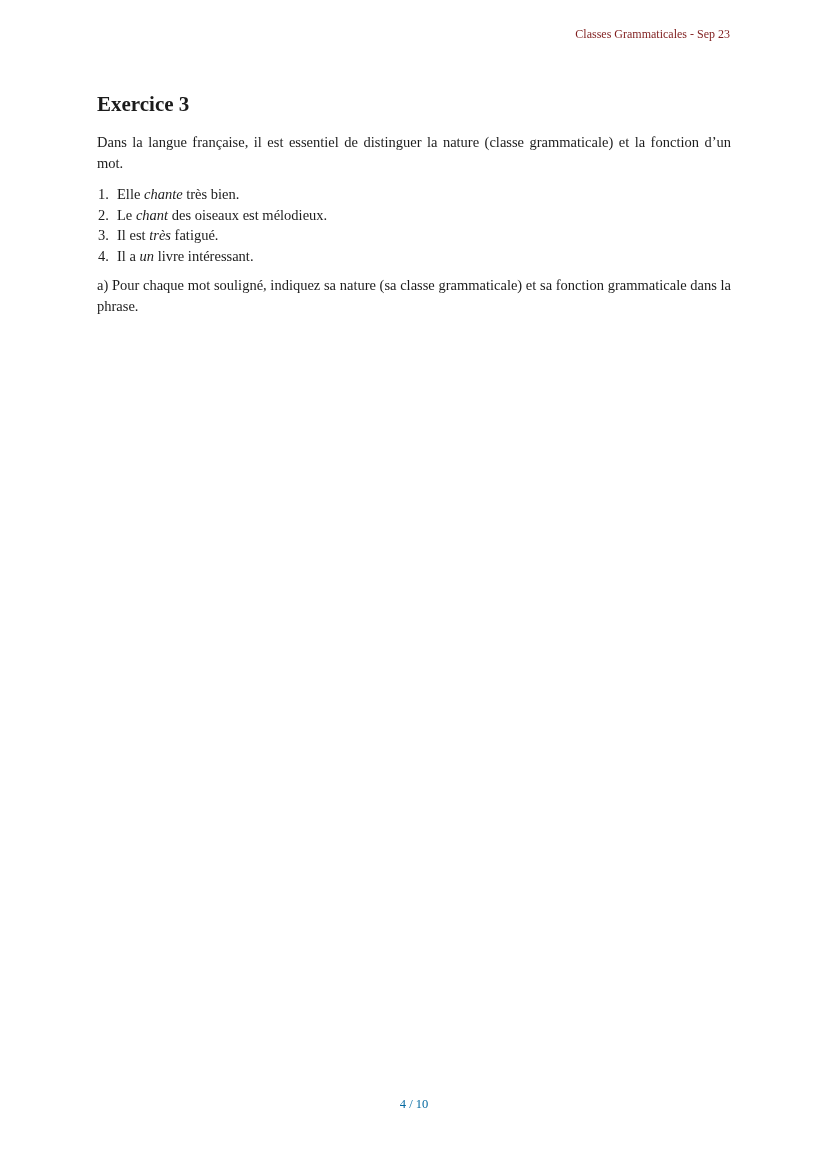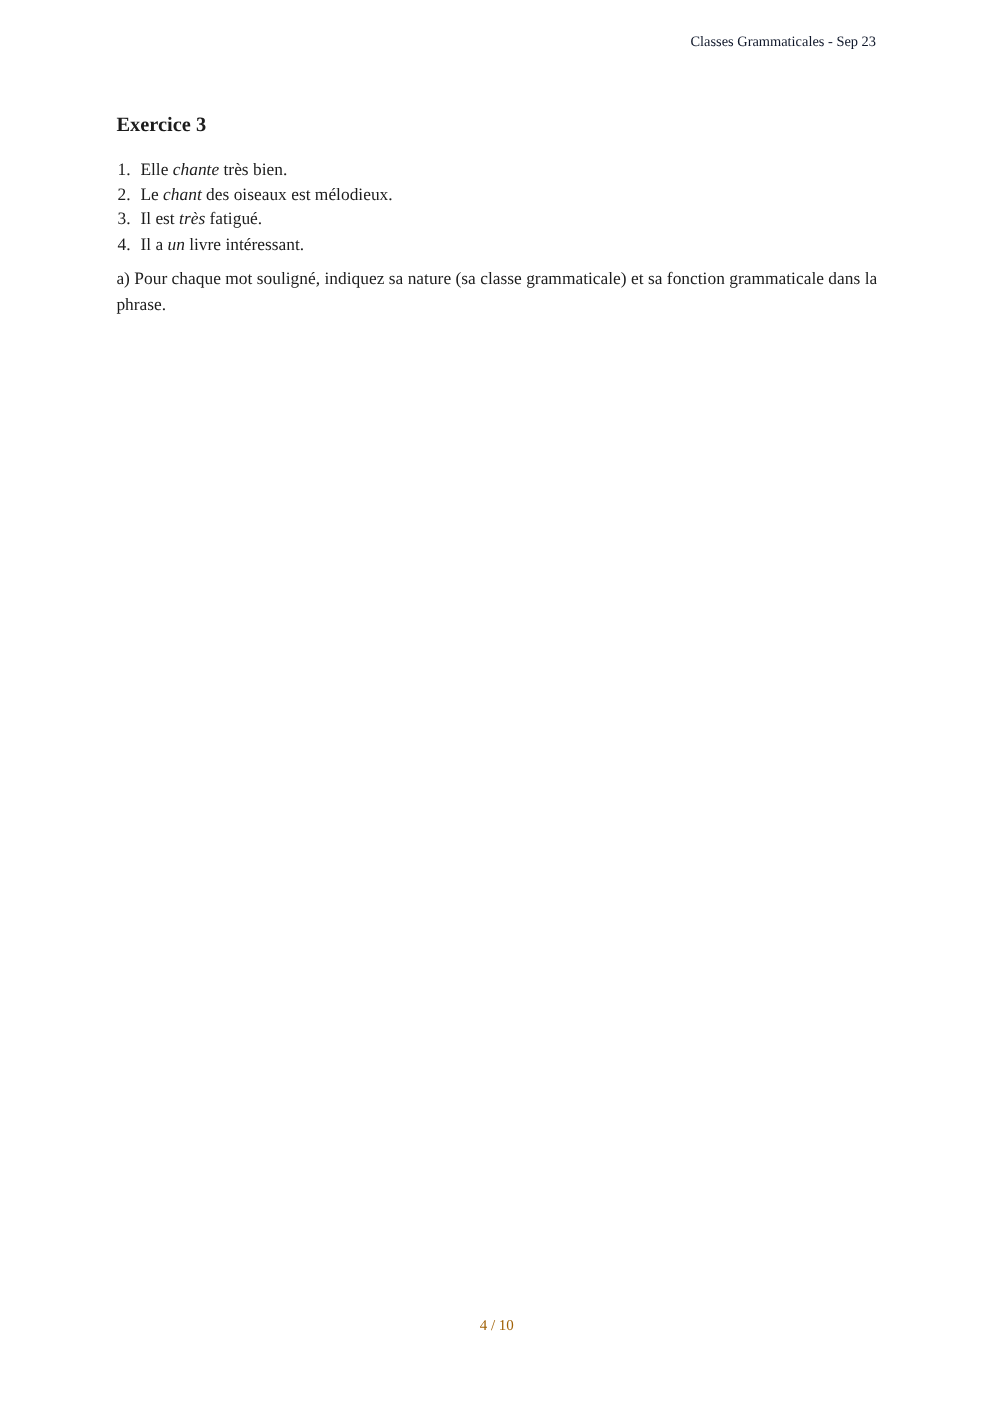--- a/index.html
+++ b/index.html
@@ -15,32 +15,32 @@
     font-family: "Liberation Serif", serif;
     color: #1c1c1c;
     overflow: hidden;
   }
   .doc-header {
     position: absolute;
     top: 27px;
     right: 98px;
     font-size: 12px;
     line-height: 15px;
-    color: #0f172a;
+    color: #7f1d1d;
   }
   .content {
     position: absolute;
     top: 93px;
     left: 97px;
     width: 634px;
     font-size: 14.5px;
     line-height: 21px;
   }
   .exercise-title {
-    font-size: 17px;
+    font-size: 21px;
     font-weight: bold;
     line-height: 22px;
     margin: 0 0 17px 0;
   }
   p.body-par {
     margin: 0;
     text-align: justify;
   }
   ol.sentence-list {
     list-style: none;
@@ -64,34 +64,35 @@
   .questions {
     margin-top: 9px;
   }
   .doc-footer {
     position: absolute;
     top: 1097px;
     left: 0;
     width: 828px;
     text-align: center;
     font-size: 12.5px;
-    color: #a16207;
+    color: #0369a1;
   }
 </style>
 </head>
 <body>
 
 <div class="page">
 
   <div class="doc-header">Classes Grammaticales - Sep 23</div>
 
   <div class="content">
 
     <h2 class="exercise-title">Exercice 3</h2>
 
+    <p class="body-par">Dans la langue française, il est essentiel de distinguer la nature (classe grammaticale) et la fonction d’un mot.</p>
 
 
     <ol class="sentence-list">
       <li>
         <span class="num">1.</span><span>Elle </span><span class="it">chante</span><span> très bien.</span>
       </li>
       <li>
         <span class="num">2.</span><span>Le </span><span class="it">chant</span><span> des oiseaux est mélodieux.</span>
       </li>
       <li>

